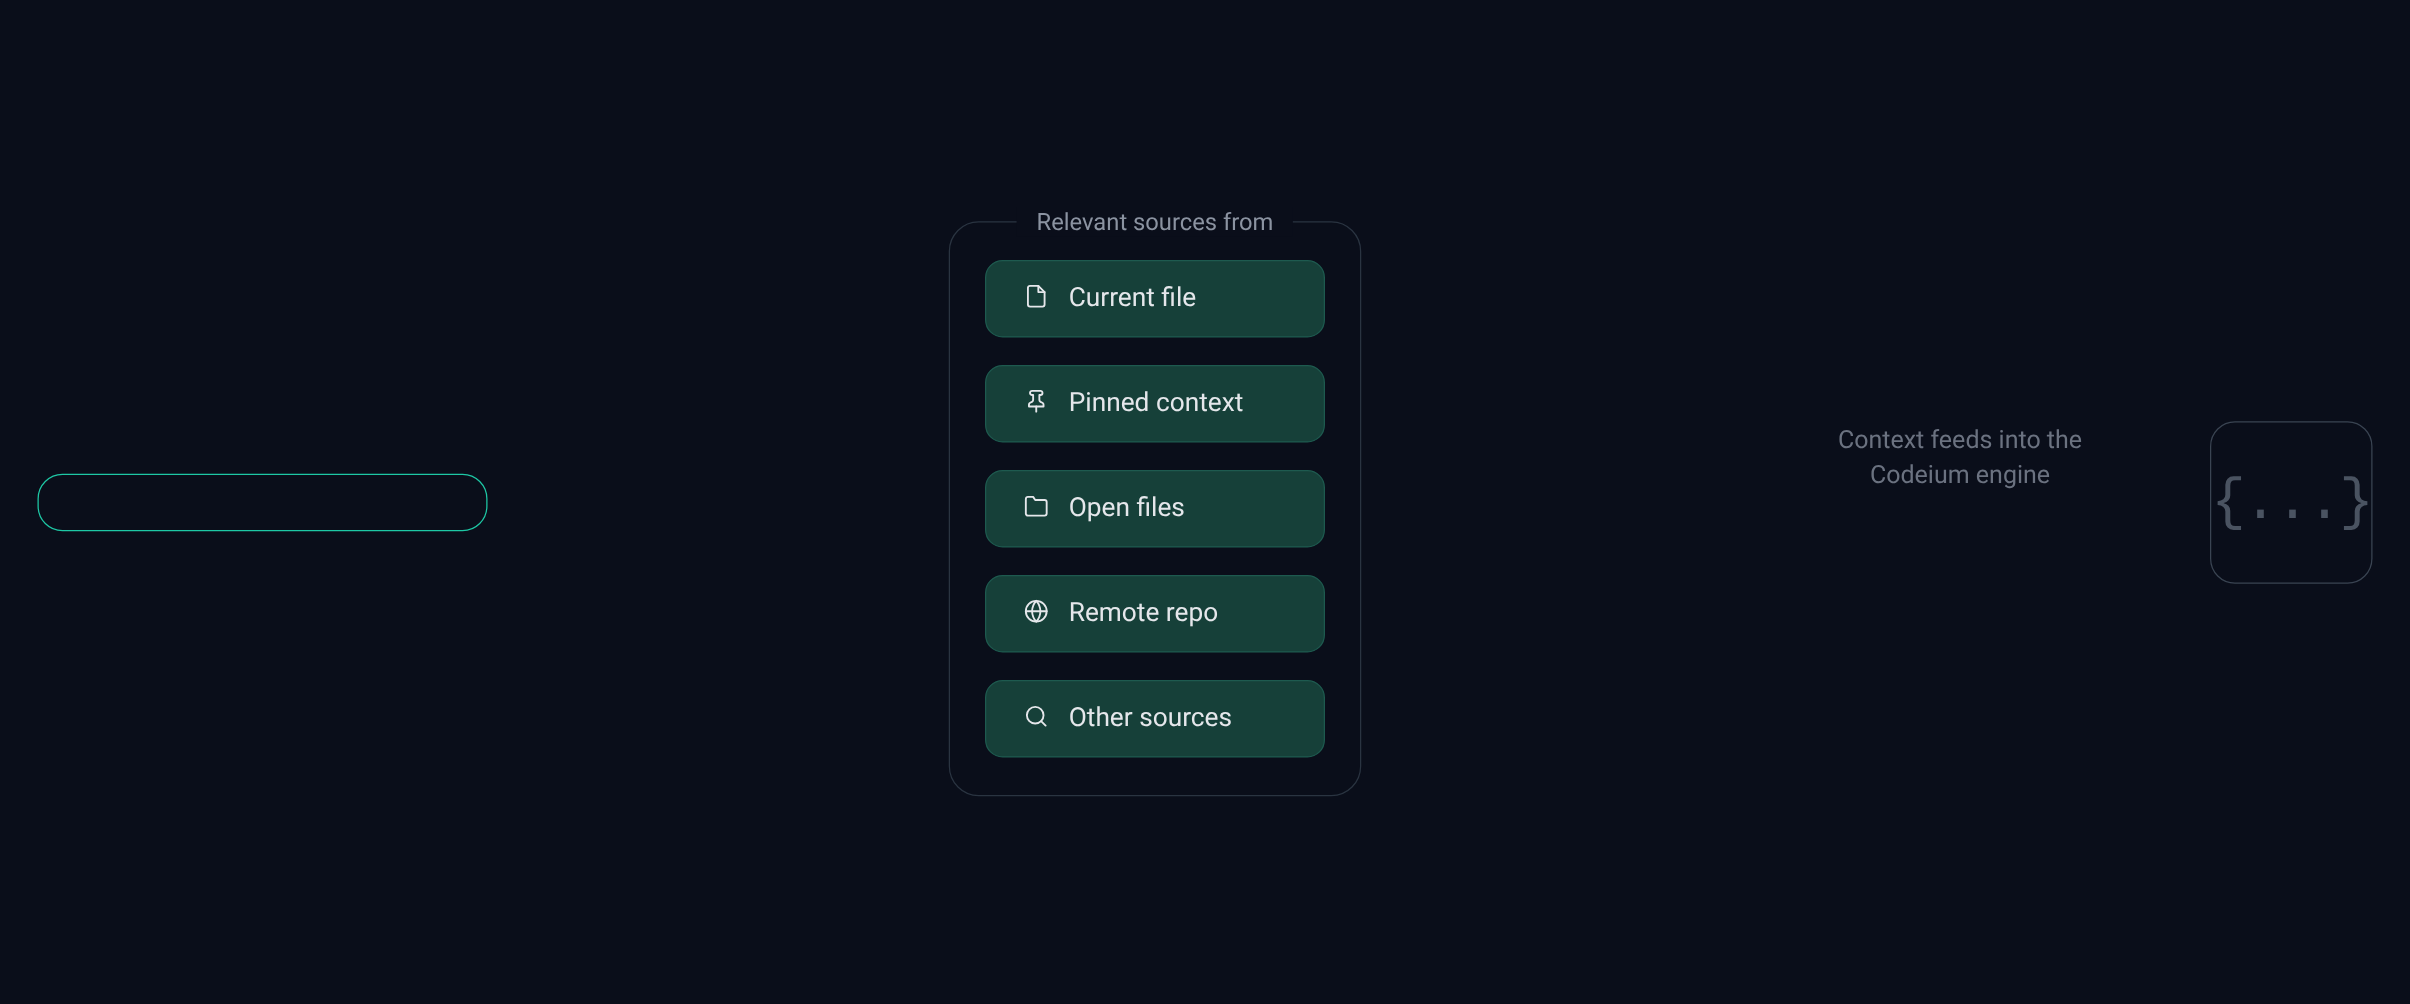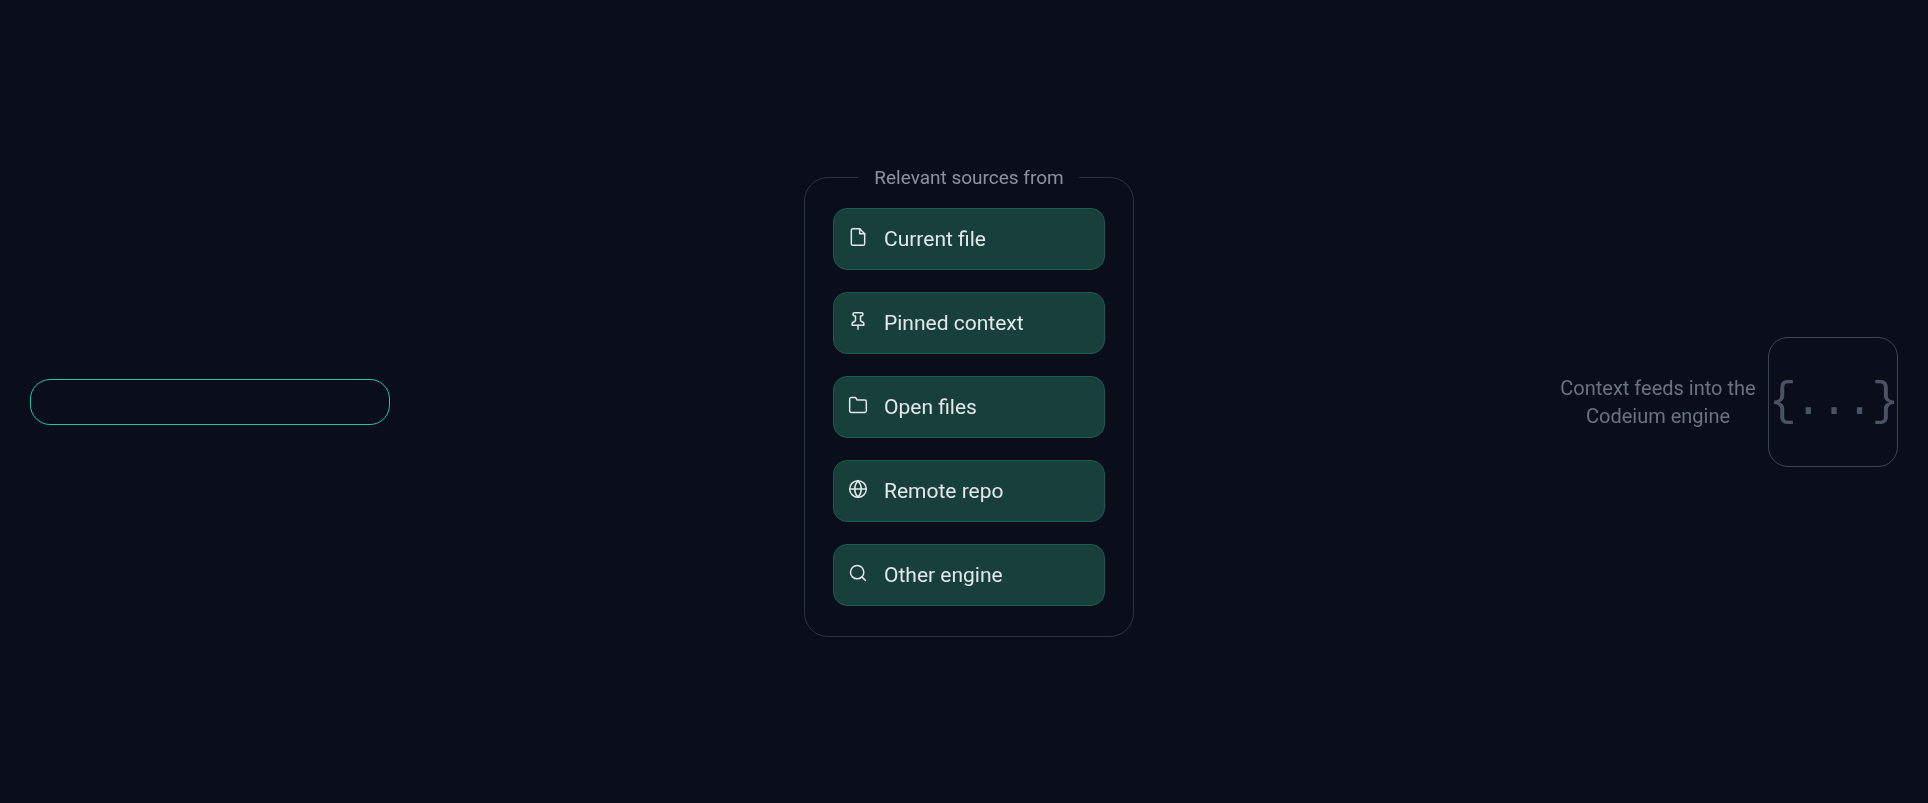--- a/index.html
+++ b/index.html
@@ -71,35 +71,35 @@
     .context-items {
       display: flex;
       flex-direction: column;
       gap: 22px;
     }
     
     .context-item {
       background-color: #164039;
       border: 1px solid #1e5a4f;
       border-radius: 14px;
-      padding: 18px 14px;
+      padding: 18px 30px;
       display: flex;
       align-items: center;
       gap: 16px;
     }
     
     .context-item-label {
       color: #e5e7eb;
       font-size: 21px;
       font-weight: 400;
     }
     
     .engine-section {
       display: flex;
-      align-items: center;
+      gap: 90px;
     }
     
     .engine-text {
       color: #6b7280;
       font-size: 20px;
       text-align: center;
       line-height: 1.4;
       width: 220px;
     }
     
@@ -176,21 +176,21 @@
       <span class="context-item-label">Remote repo</span>
     </div>
 
     <div class="context-item">
       <span>
         <svg width="20" height="20" viewBox="0 0 24 24" fill="none" stroke="#e5e7eb" stroke-width="1.8" stroke-linecap="round" stroke-linejoin="round">
           <circle cx="11" cy="11" r="8"></circle>
           <line x1="21" y1="21" x2="16.65" y2="16.65"></line>
         </svg>
       </span>
-      <span class="context-item-label">Other engine</span>
+      <span class="context-item-label">Other sources</span>
     </div>
 
   </div>
 </div>
 
 <div class="engine-section">
   <div class="engine-text">Context feeds into the Codeium engine</div>
   <div class="engine-icon-box">
     <span class="engine-icon-text">{...}</span>
   </div>

